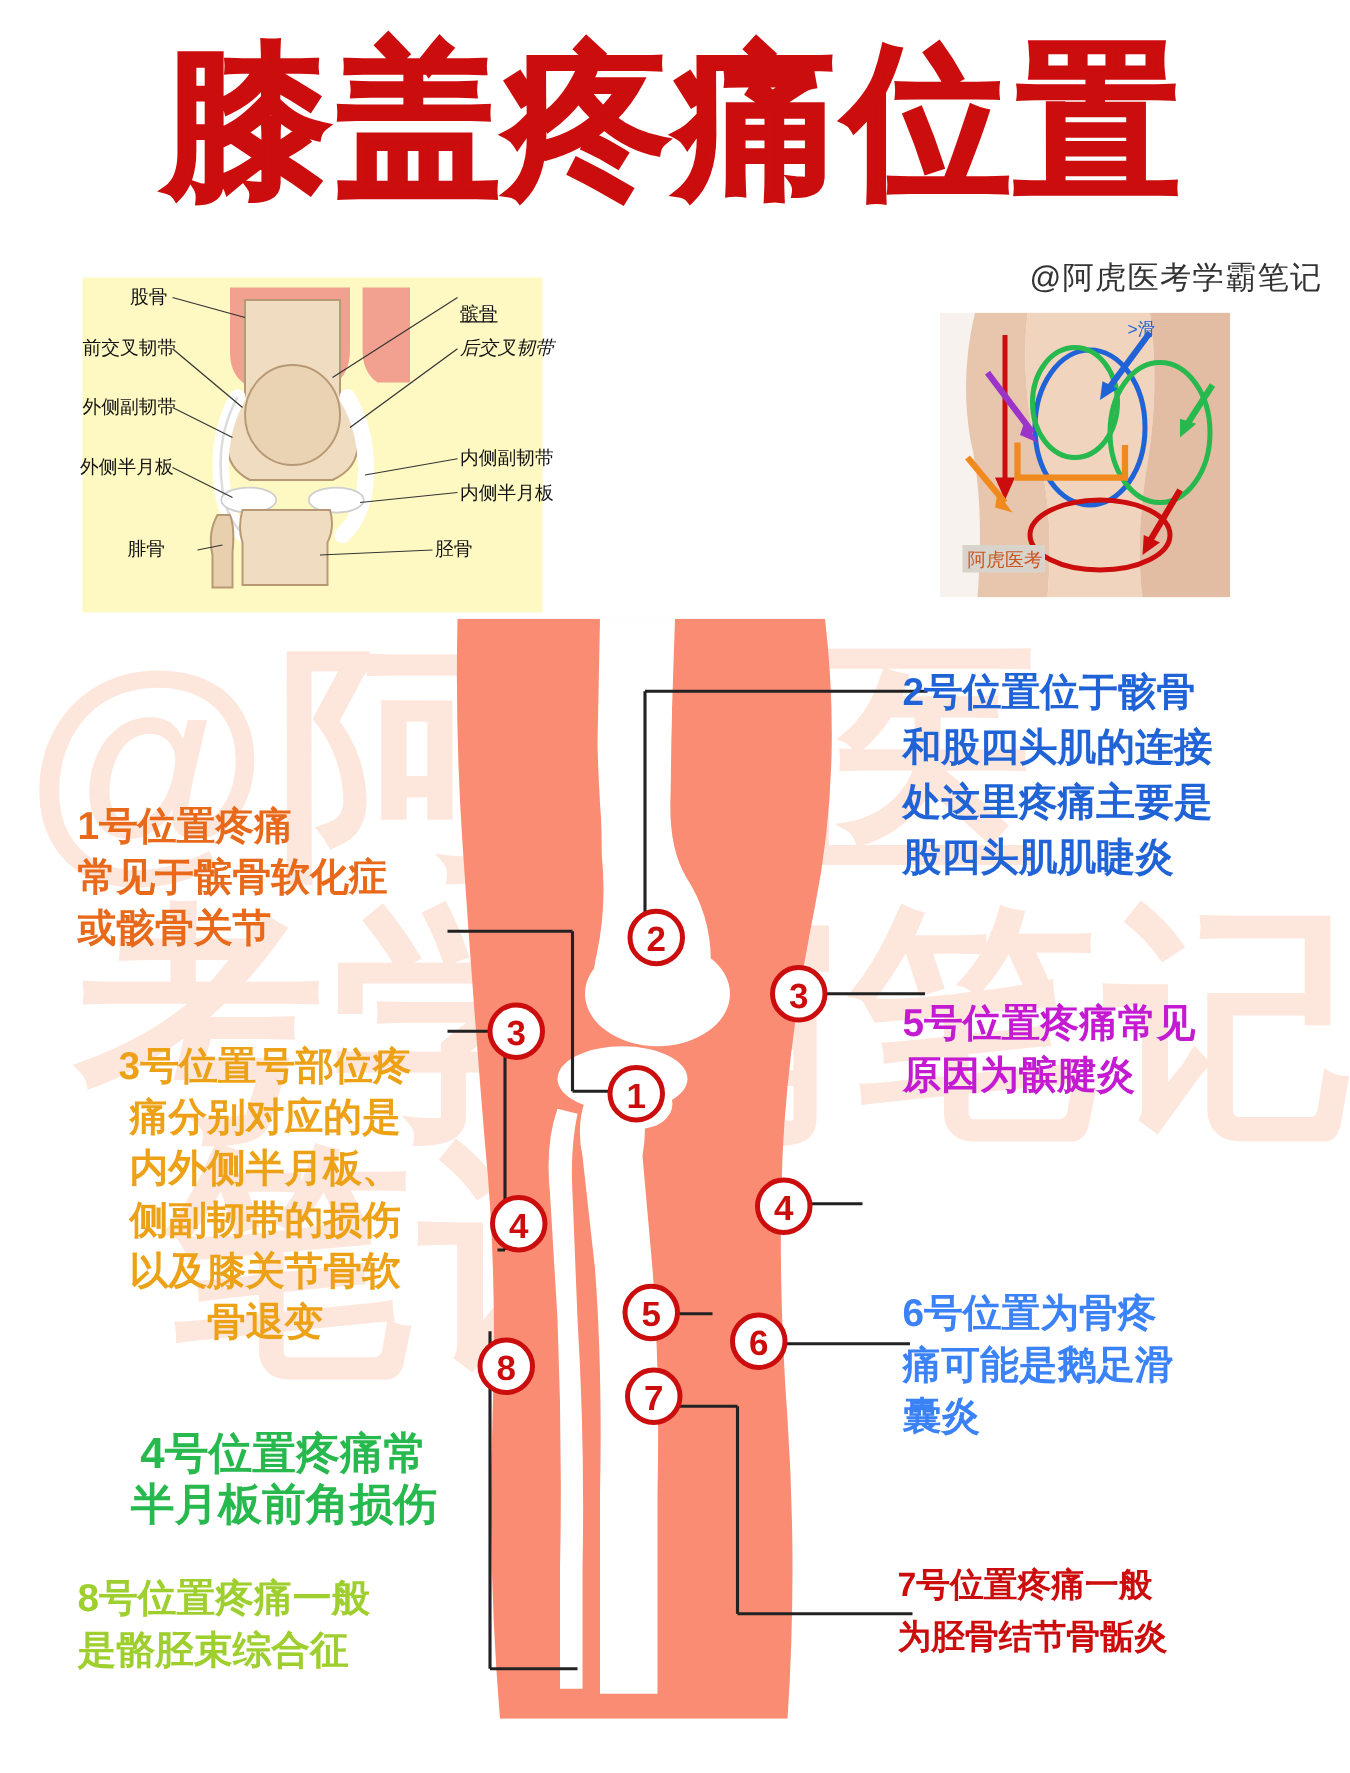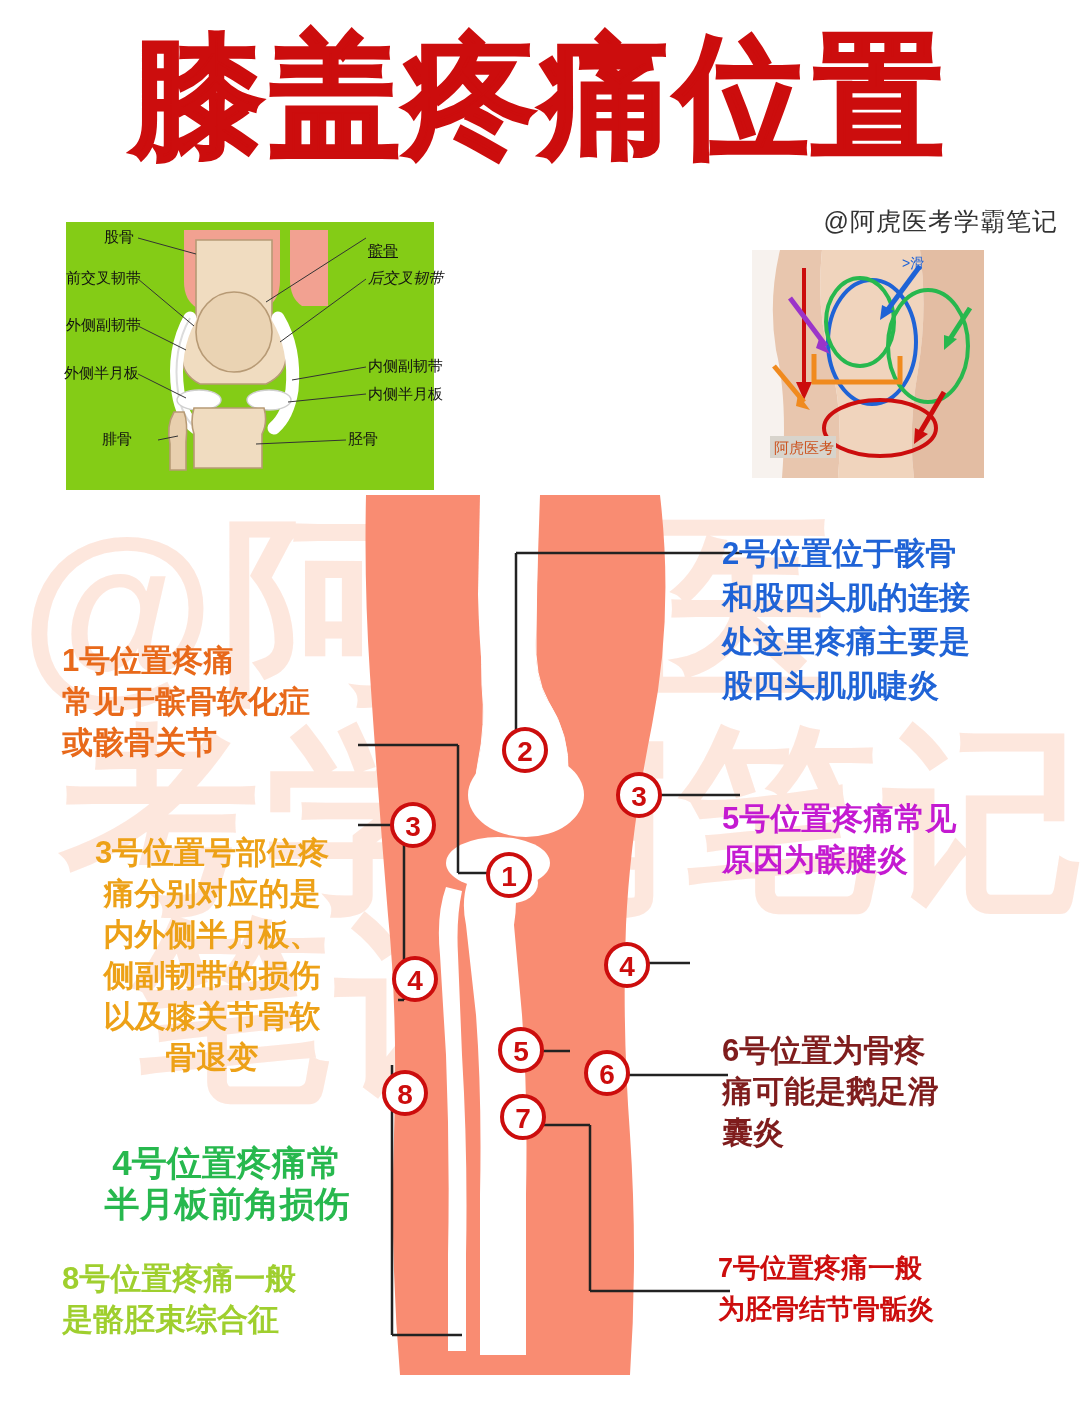--- a/index.html
+++ b/index.html
@@ -27,21 +27,21 @@
     -webkit-text-stroke:3px #cc0d0d;
   }
   .author{
     position:absolute;right:22px;top:205px;
     font-size:25px;color:#333;font-weight:normal;letter-spacing:1px;
   }
 
   
   .anat{
     position:absolute;left:66px;top:222px;width:368px;height:268px;
-    background:#84cc16;
+    background:#fef9c3;
   }
   .anat svg{position:absolute;left:0;top:0;}
   .anat .lbl{
     position:absolute;font-size:15px;color:#111;white-space:nowrap;
   }
 
   
   .photo{
     position:absolute;left:752px;top:250px;width:232px;height:228px;
     overflow:hidden;
@@ -51,21 +51,21 @@
   .legwrap{position:absolute;left:330px;top:495px;width:420px;height:880px;}
 
   
   .callout{position:absolute;font-weight:bold;white-space:pre-line;}
   #c1{left:62px;top:640px;width:300px;color:#e8691a;font-size:31px;line-height:41px;}
   #c3{left:62px;top:832px;width:300px;color:#eda117;font-size:31px;line-height:41px;text-align:center;}
   #c4{left:92px;top:1142px;width:270px;color:#27b84e;font-size:35px;line-height:41px;text-align:center;}
   #c8{left:62px;top:1258px;width:300px;color:#9fcf2e;font-size:31px;line-height:41px;}
   #c2{left:722px;top:532px;width:310px;color:#1f63d6;font-size:31px;line-height:44px;}
   #c5{left:722px;top:798px;width:310px;color:#c41ad1;font-size:31px;line-height:41px;}
-  #c6{left:722px;top:1030px;width:300px;color:#7f1d1d;font-size:31px;line-height:41px;}
+  #c6{left:722px;top:1030px;width:300px;color:#3b82f6;font-size:31px;line-height:41px;}
   #c7{left:718px;top:1248px;width:320px;color:#cc0d0d;font-size:27px;line-height:41px;}
 
   
   .marker{
     position:absolute;width:46px;height:46px;border-radius:50%;
     background:#fff;border:4px solid #cc0d0d;color:#cc0d0d;
     font-size:28px;font-weight:bold;text-align:center;line-height:42px;
     box-sizing:border-box;
   }
 </style>

